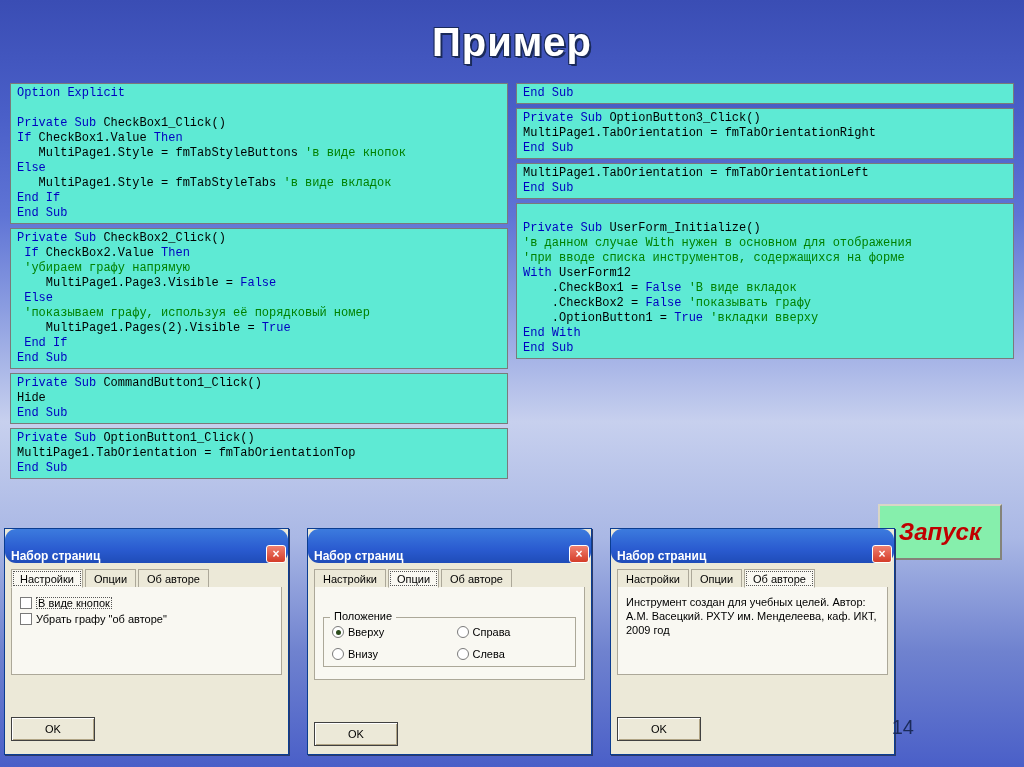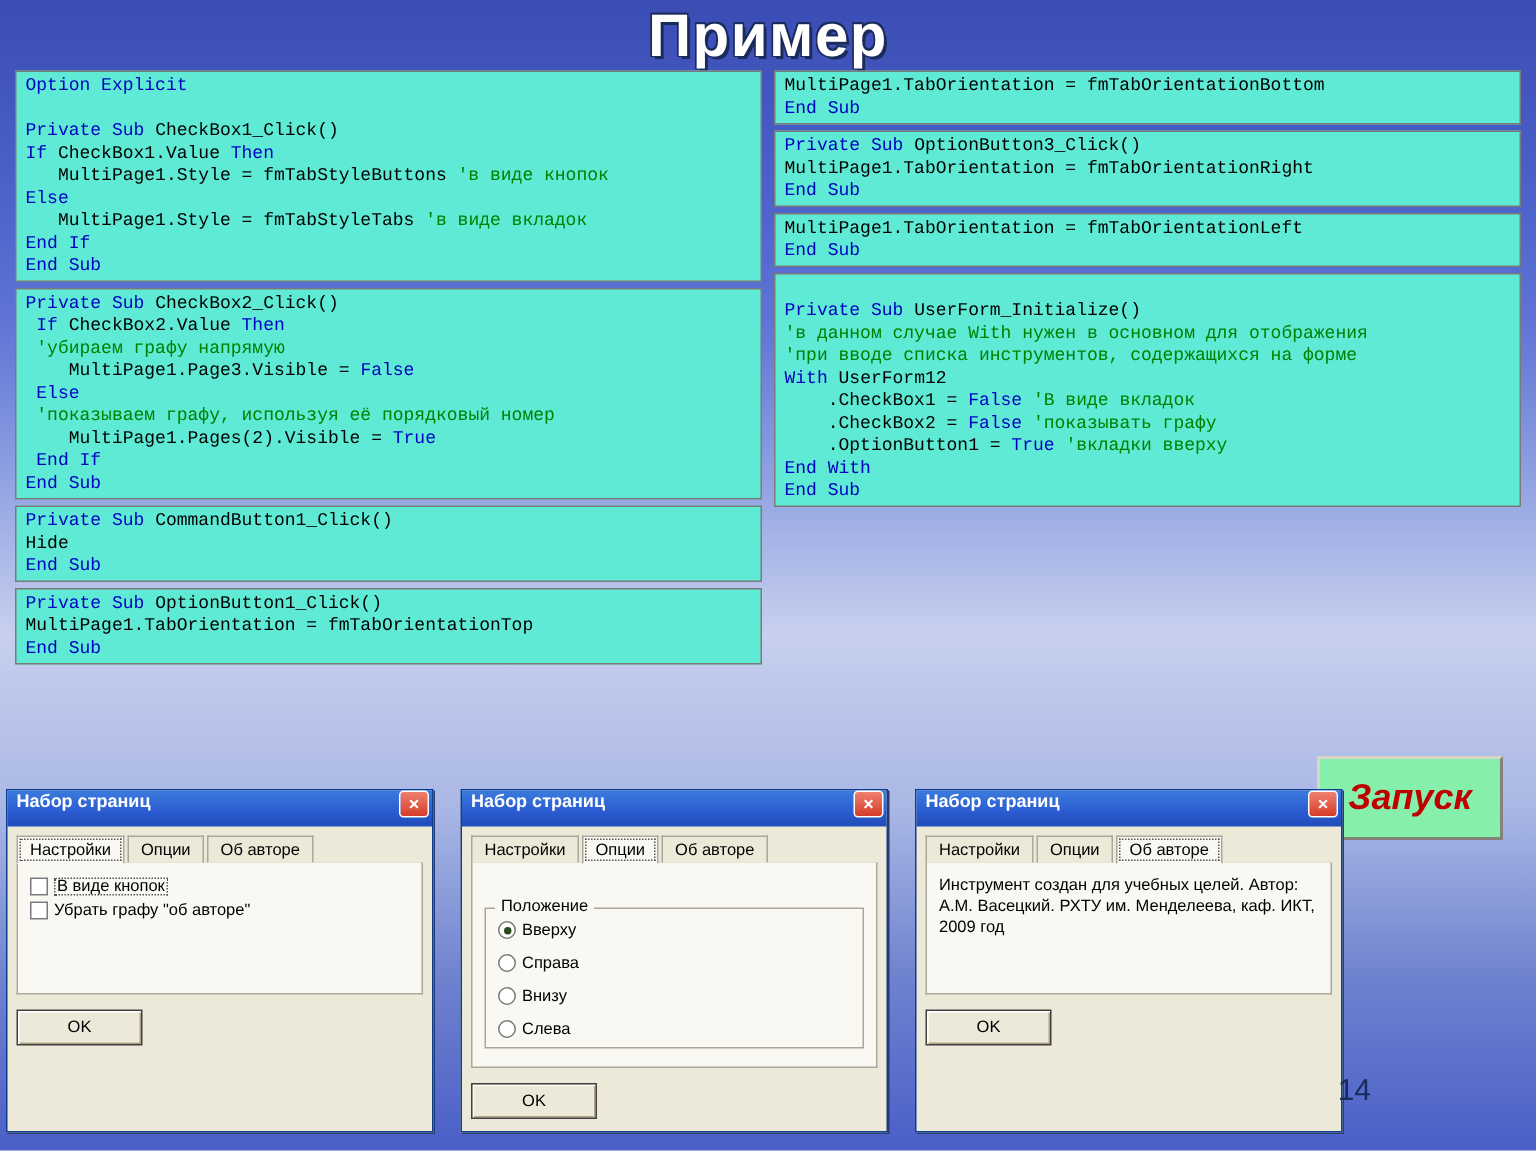--- a/index.html
+++ b/index.html
@@ -11,21 +11,21 @@
     background: linear-gradient(180deg, #3a4db4 0%, #4a5fc8 15%, #5f74d5 28%, #8a9ce0 40%, #c7d0ee 55%, #aab8e5 70%, #6f82cf 85%, #4a5fc8 100%);
     position: relative;
     overflow: hidden;
   }
   .slide-title {
     text-align: center;
     font-size: 40px;
     font-weight: bold;
     color: #fff;
     text-shadow: 2px 2px 0 #1a2a5a, -1px -1px 0 #1a2a5a, 1px -1px 0 #1a2a5a, -1px 1px 0 #1a2a5a;
-    margin: 0;
+    margin: 18px;
     padding-top: 2px;
     letter-spacing: 1px;
   }
   .code-area {
     display: flex;
     gap: 8px;
     padding: 0 10px 6px 10px;
   }
   .code-col { flex: 1; display: flex; flex-direction: column; gap: 4px; }
   .code-box {
@@ -68,27 +68,28 @@
     gap: 18px;
   }
   .winform {
     width: 285px;
     background: #ece9d8;
     border: 1px solid #0b3d91;
     box-shadow: 1px 1px 0 #2b3a6b;
   }
   .titlebar {
     background: linear-gradient(180deg, #3c7bde 0%, #2a5bd0 60%, #1f4cb8 100%);
-    height: 24px;
-    display: flex;
-    align-items: flex-start;
+    height: 34px;
+    display: flex;
+    align-items: flex-end;
     padding: 0 2px 0 6px;
     color: #fff;
     font-size: 12px;
     font-weight: bold;
+    border-radius: 11px;
   }
   .titlebar .spacer { flex: 1; }
   .close-x {
     width: 20px; height: 18px;
     background: linear-gradient(180deg,#f08070,#d43c28);
     border: 1px solid #fff;
     border-radius: 3px;
     display: flex; align-items: center; justify-content: center;
     color: #fff; font-weight: bold; font-size: 12px;
     cursor: pointer;
@@ -126,33 +127,34 @@
     padding: 8px 8px 6px 8px;
     position: relative;
     margin-top: 22px;
   }
   .frame-title {
     position: absolute; top: -8px; left: 6px;
     background: #f9f8f2;
     padding: 0 4px;
     font-size: 11px;
   }
-  .radio-grid { display: grid; grid-template-columns: 1fr; row-gap: 10px; column-gap: 14px; }
+  .radio-grid { display: grid; grid-template-columns: 1fr 1fr; row-gap: 10px; column-gap: 14px; }
   .radio-row { display: flex; align-items: center; gap: 4px; }
   .rd { width: 12px; height: 12px; border: 1px solid #7a7a7a; border-radius: 50%; background: #fff; display:flex;align-items:center;justify-content:center;}
   .rd .dot { width:5px;height:5px;border-radius:50%;background:#2b4b1b;}
   .about-text { line-height: 14px; }
   .ok-row { padding-top: 10px; }
   .ok-btn {
     width: 84px; height: 24px;
     background: #ece9d8;
     border: 1px solid #404040;
     box-shadow: inset 1px 1px 0 #fff, inset -1px -1px 0 #b0a484;
     font-size: 11px;
     cursor: pointer;
+    margin-top: 32px;
   }
   .page-num {
     position: absolute;
     right: 110px;
     bottom: 28px;
     color: #1a2a5a;
     font-size: 20px;
   }
   .boxed { outline: 1px dotted #555; outline-offset: -1px; padding:0 2px;}
 </style>
@@ -162,21 +164,21 @@
 <h1 class="slide-title">Пример</h1>
 
 <div class="code-area">
   <div class="code-col" id="code-left">
       <div class="code-box"><div><span class="kw">Option Explicit</span></div><div>&nbsp;</div><div><span class="kw">Private Sub </span>CheckBox1_Click()</div><div><span class="kw">If </span>CheckBox1.Value <span class="kw">Then</span></div><div>   MultiPage1.Style = fmTabStyleButtons <span class="cm">'в виде кнопок</span></div><div><span class="kw">Else</span></div><div>   MultiPage1.Style = fmTabStyleTabs <span class="cm">'в виде вкладок</span></div><div><span class="kw">End If</span></div><div><span class="kw">End Sub</span></div></div>
       <div class="code-box"><div><span class="kw">Private Sub </span>CheckBox2_Click()</div><div><span class="kw"> If </span>CheckBox2.Value <span class="kw">Then</span></div><div> <span class="cm">'убираем графу напрямую</span></div><div>    MultiPage1.Page3.Visible = <span class="kw">False</span></div><div><span class="kw"> Else</span></div><div> <span class="cm">'показываем графу, используя её порядковый номер</span></div><div>    MultiPage1.Pages(2).Visible = <span class="kw">True</span></div><div><span class="kw"> End If</span></div><div><span class="kw">End Sub</span></div></div>
       <div class="code-box"><div><span class="kw">Private Sub </span>CommandButton1_Click()</div><div>Hide</div><div><span class="kw">End Sub</span></div></div>
       <div class="code-box"><div><span class="kw">Private Sub </span>OptionButton1_Click()</div><div>MultiPage1.TabOrientation = fmTabOrientationTop</div><div><span class="kw">End Sub</span></div></div>
     </div>
   <div class="code-col" id="code-right">
-      <div class="code-box"><div>MultiPage1.TabOrientation = fmTabOrientationBottom</div><div><span class="kw">End Sub</span></div></div>
+      <div class="code-box"><div><span class="kw">End Sub</span></div></div>
       <div class="code-box"><div><span class="kw">Private Sub </span>OptionButton3_Click()</div><div>MultiPage1.TabOrientation = fmTabOrientationRight</div><div><span class="kw">End Sub</span></div></div>
       <div class="code-box"><div>MultiPage1.TabOrientation = fmTabOrientationLeft</div><div><span class="kw">End Sub</span></div></div>
       <div class="code-box"><div>&nbsp;</div><div><span class="kw">Private Sub </span>UserForm_Initialize()</div><div><span class="cm">'в данном случае With нужен в основном для отображения</span></div><div><span class="cm">'при вводе списка инструментов, содержащихся на форме</span></div><div><span class="kw">With </span>UserForm12</div><div>    .CheckBox1 = <span class="kw">False </span><span class="cm">'В виде вкладок</span></div><div>    .CheckBox2 = <span class="kw">False </span><span class="cm">'показывать графу</span></div><div>    .OptionButton1 = <span class="kw">True </span><span class="cm">'вкладки вверху</span></div><div><span class="kw">End With</span></div><div><span class="kw">End Sub</span></div></div>
     </div>
 </div>
 
 <div class="launch-btn">Запуск</div>
 
 <div class="forms-row">
 

